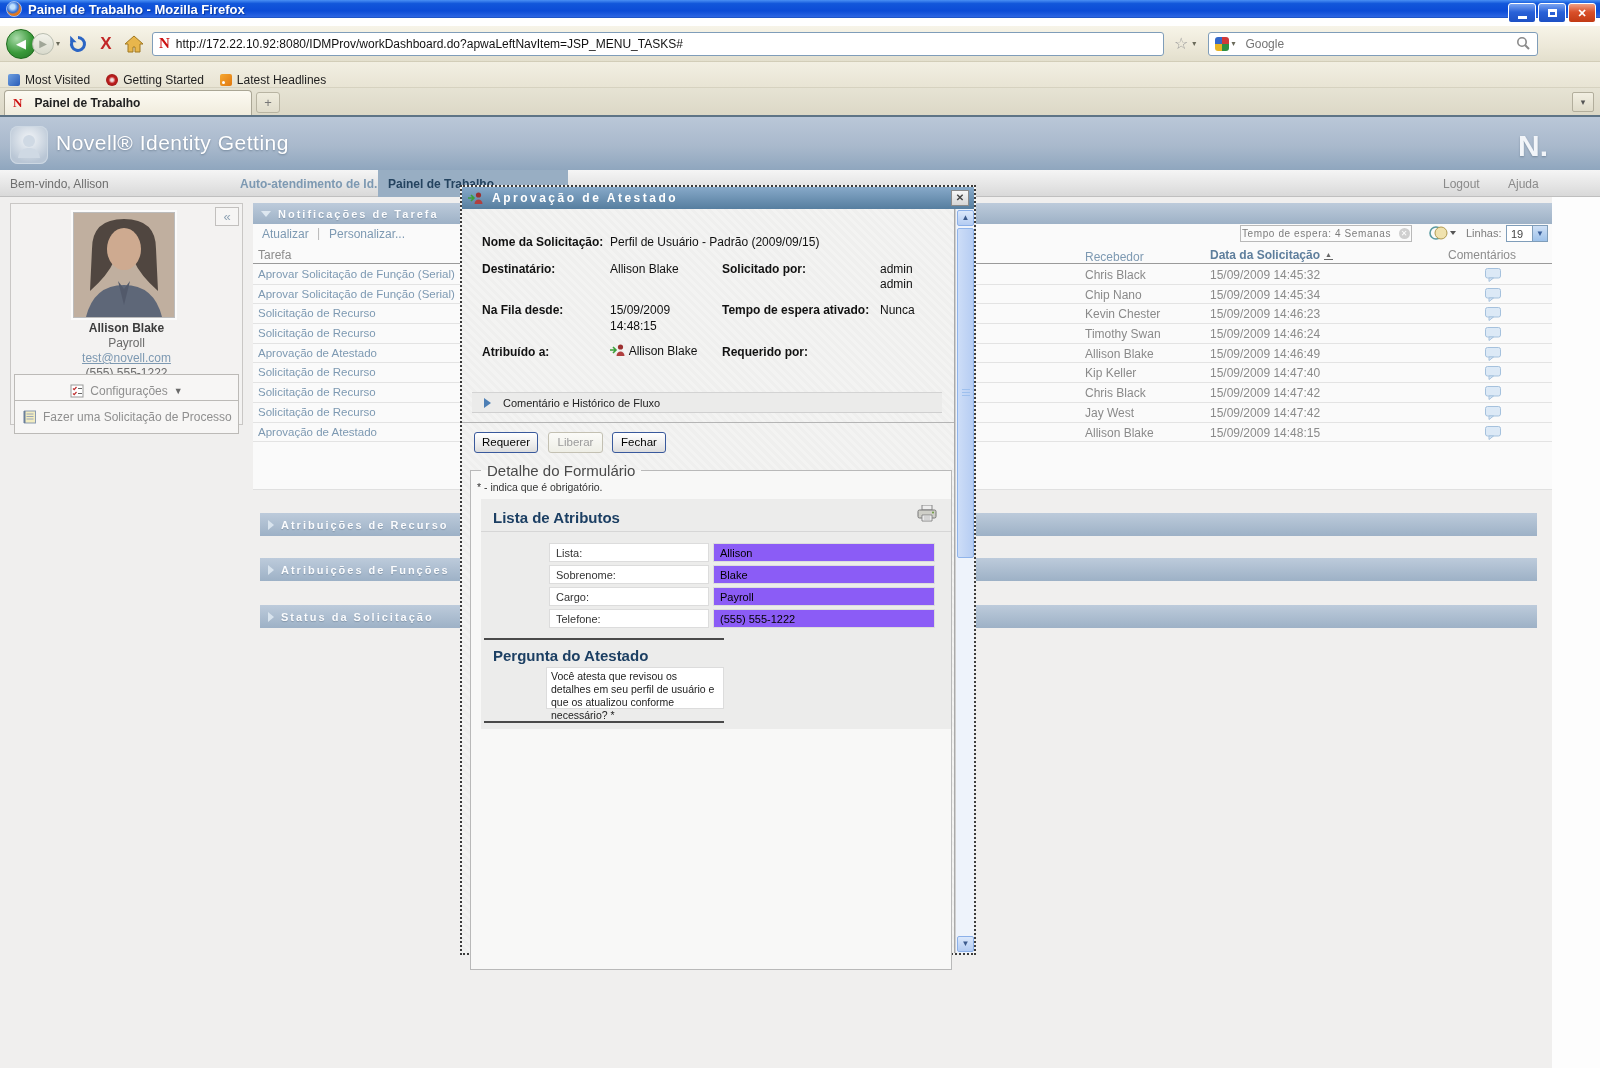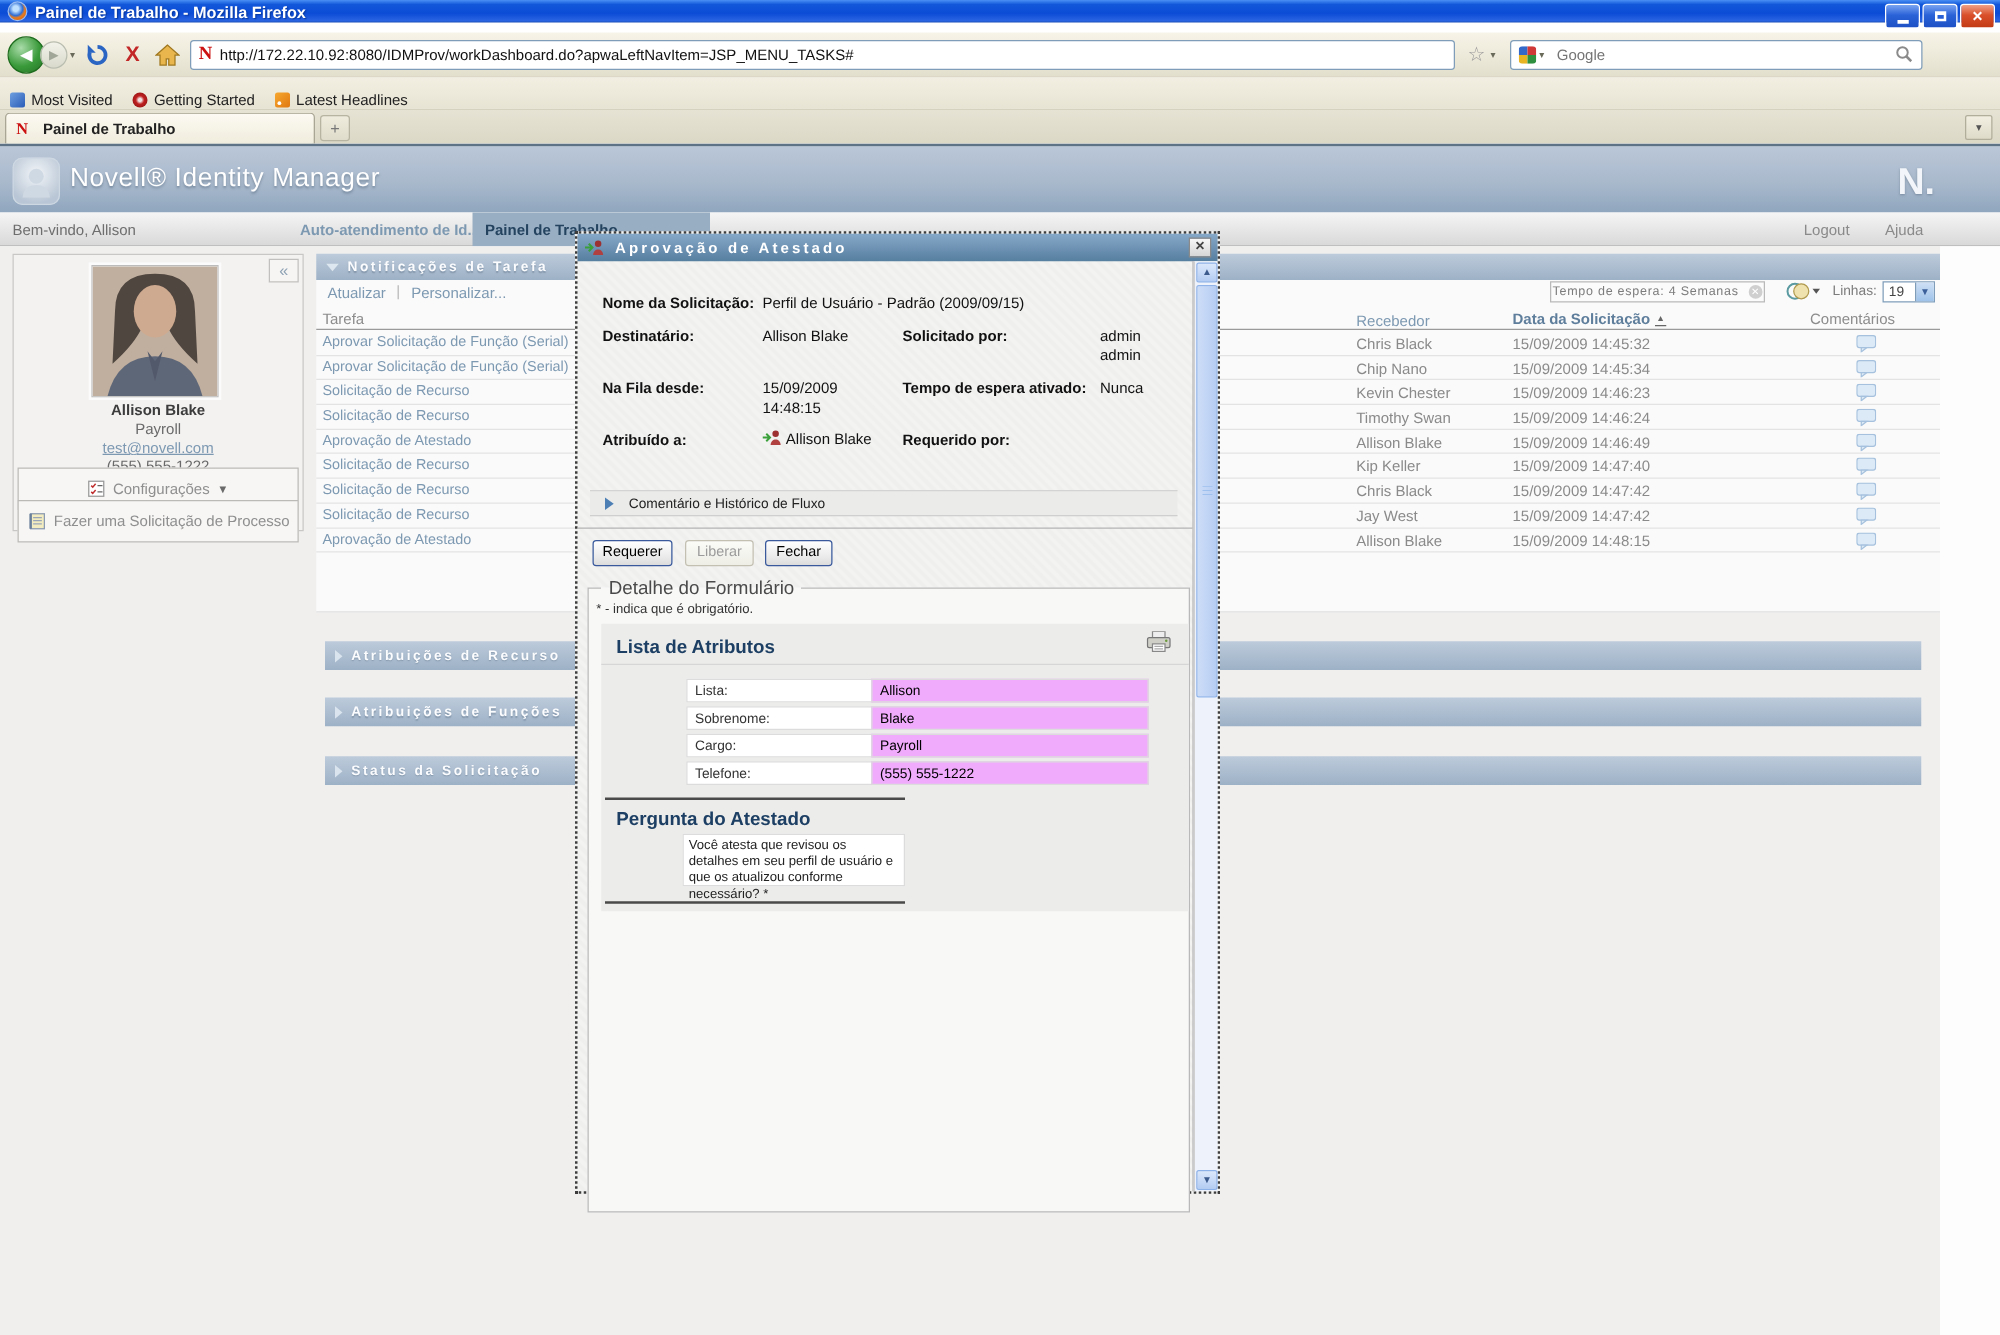--- a/index.html
+++ b/index.html
@@ -164,21 +164,21 @@
     background:linear-gradient(180deg,#fff,#e9e9e9 70%,#dcdcdc); font-size:11.5px; color:#000; text-align:center; line-height:19px; }
   .xp-btn.dis { border-color:#c3c0b2; color:#9b9b9b; background:linear-gradient(180deg,#fbfbf8,#eeeee6); }
   .m-fieldset { position:absolute; left:8px; top:253px; width:482px; height:508px; border:1px solid #b9b9b9; background:#f8f8f7; }
   .m-fieldset legend { margin-left:10px; padding:0 6px; font-size:15px; color:#4a4a4a; }
   .req-note { position:absolute; left:6px; top:2px; font-size:10.5px; color:#333; }
   .formbox { position:absolute; left:10px; top:20px; width:470px; height:230px; background:#ececeb; }
   .fb-h { position:absolute; left:12px; top:10px; font-size:15px; font-weight:bold; color:#1c3f63; }
   .fb-hr { position:absolute; left:0px; top:32px; width:100%; border-top:1px solid #d6d6d6; }
   .attr-lab { position:absolute; left:68px; width:160px; height:19px; background:#fff; border:1px solid #dcdcdc;
     font-size:11px; color:#333; padding:3px 0 0 6px; }
-  .attr-val { position:absolute; left:216px; width:222px; height:19px; background:#f0abfc; border:1px solid #dcdcdc;
+  .attr-val { position:absolute; left:232px; width:222px; height:19px; background:#8b5cf6; border:1px solid #dcdcdc;
     font-size:11px; color:#000; padding:3px 0 0 6px; }
   .dark-div { position:absolute; left:3px; width:240px; border-top:2px solid #4a4a4a; }
   .q-h { position:absolute; left:12px; top:148px; font-size:15px; font-weight:bold; color:#1c3f63; }
   .q-box { position:absolute; left:65px; top:168px; width:178px; height:42px; background:#fff; border:1px solid #dcdcdc;
     font-size:10.5px; color:#222; padding:2px 4px; line-height:13px; }
   .print-ic { position:absolute; right:14px; top:6px; }
 
   
   .m-scroll { position:absolute; right:0px; top:22px; width:19px; bottom:0; background:#eef3fb; border-left:1px solid #d0d0d0; }
   .sc-btn { position:absolute; left:1px; width:17px; height:16px; border:1px solid #8cb0e8; border-radius:2px;
@@ -274,21 +274,21 @@
 
   <div class="page">
 
     <div class="app-header">
       <span class="nv-avatar">
         <svg width="30" height="30" viewBox="0 0 30 30">
             <circle cx="15" cy="11" r="6" fill="#cfd9e4"></circle>
             <path d="M4 28c1-8 6-10 11-10s10 2 11 10z" fill="#cfd9e4"></path>
           </svg>
       </span>
-      <span class="app-title">Novell® Identity Manager</span>
+      <span class="app-title">Novell® Identity Getting</span>
       <span class="nv-logo">N.</span>
     </div>
 
     <div class="welcome-bar">
       <span class="welcome-txt">Bem-vindo, Allison</span>
       <span class="nav-tab1">Auto-atendimento de Id...</span>
       <span class="nav-tab2">Painel de Trabalho</span>
       <span class="logout">Logout</span>
       <span class="help">Ajuda</span>
     </div>

